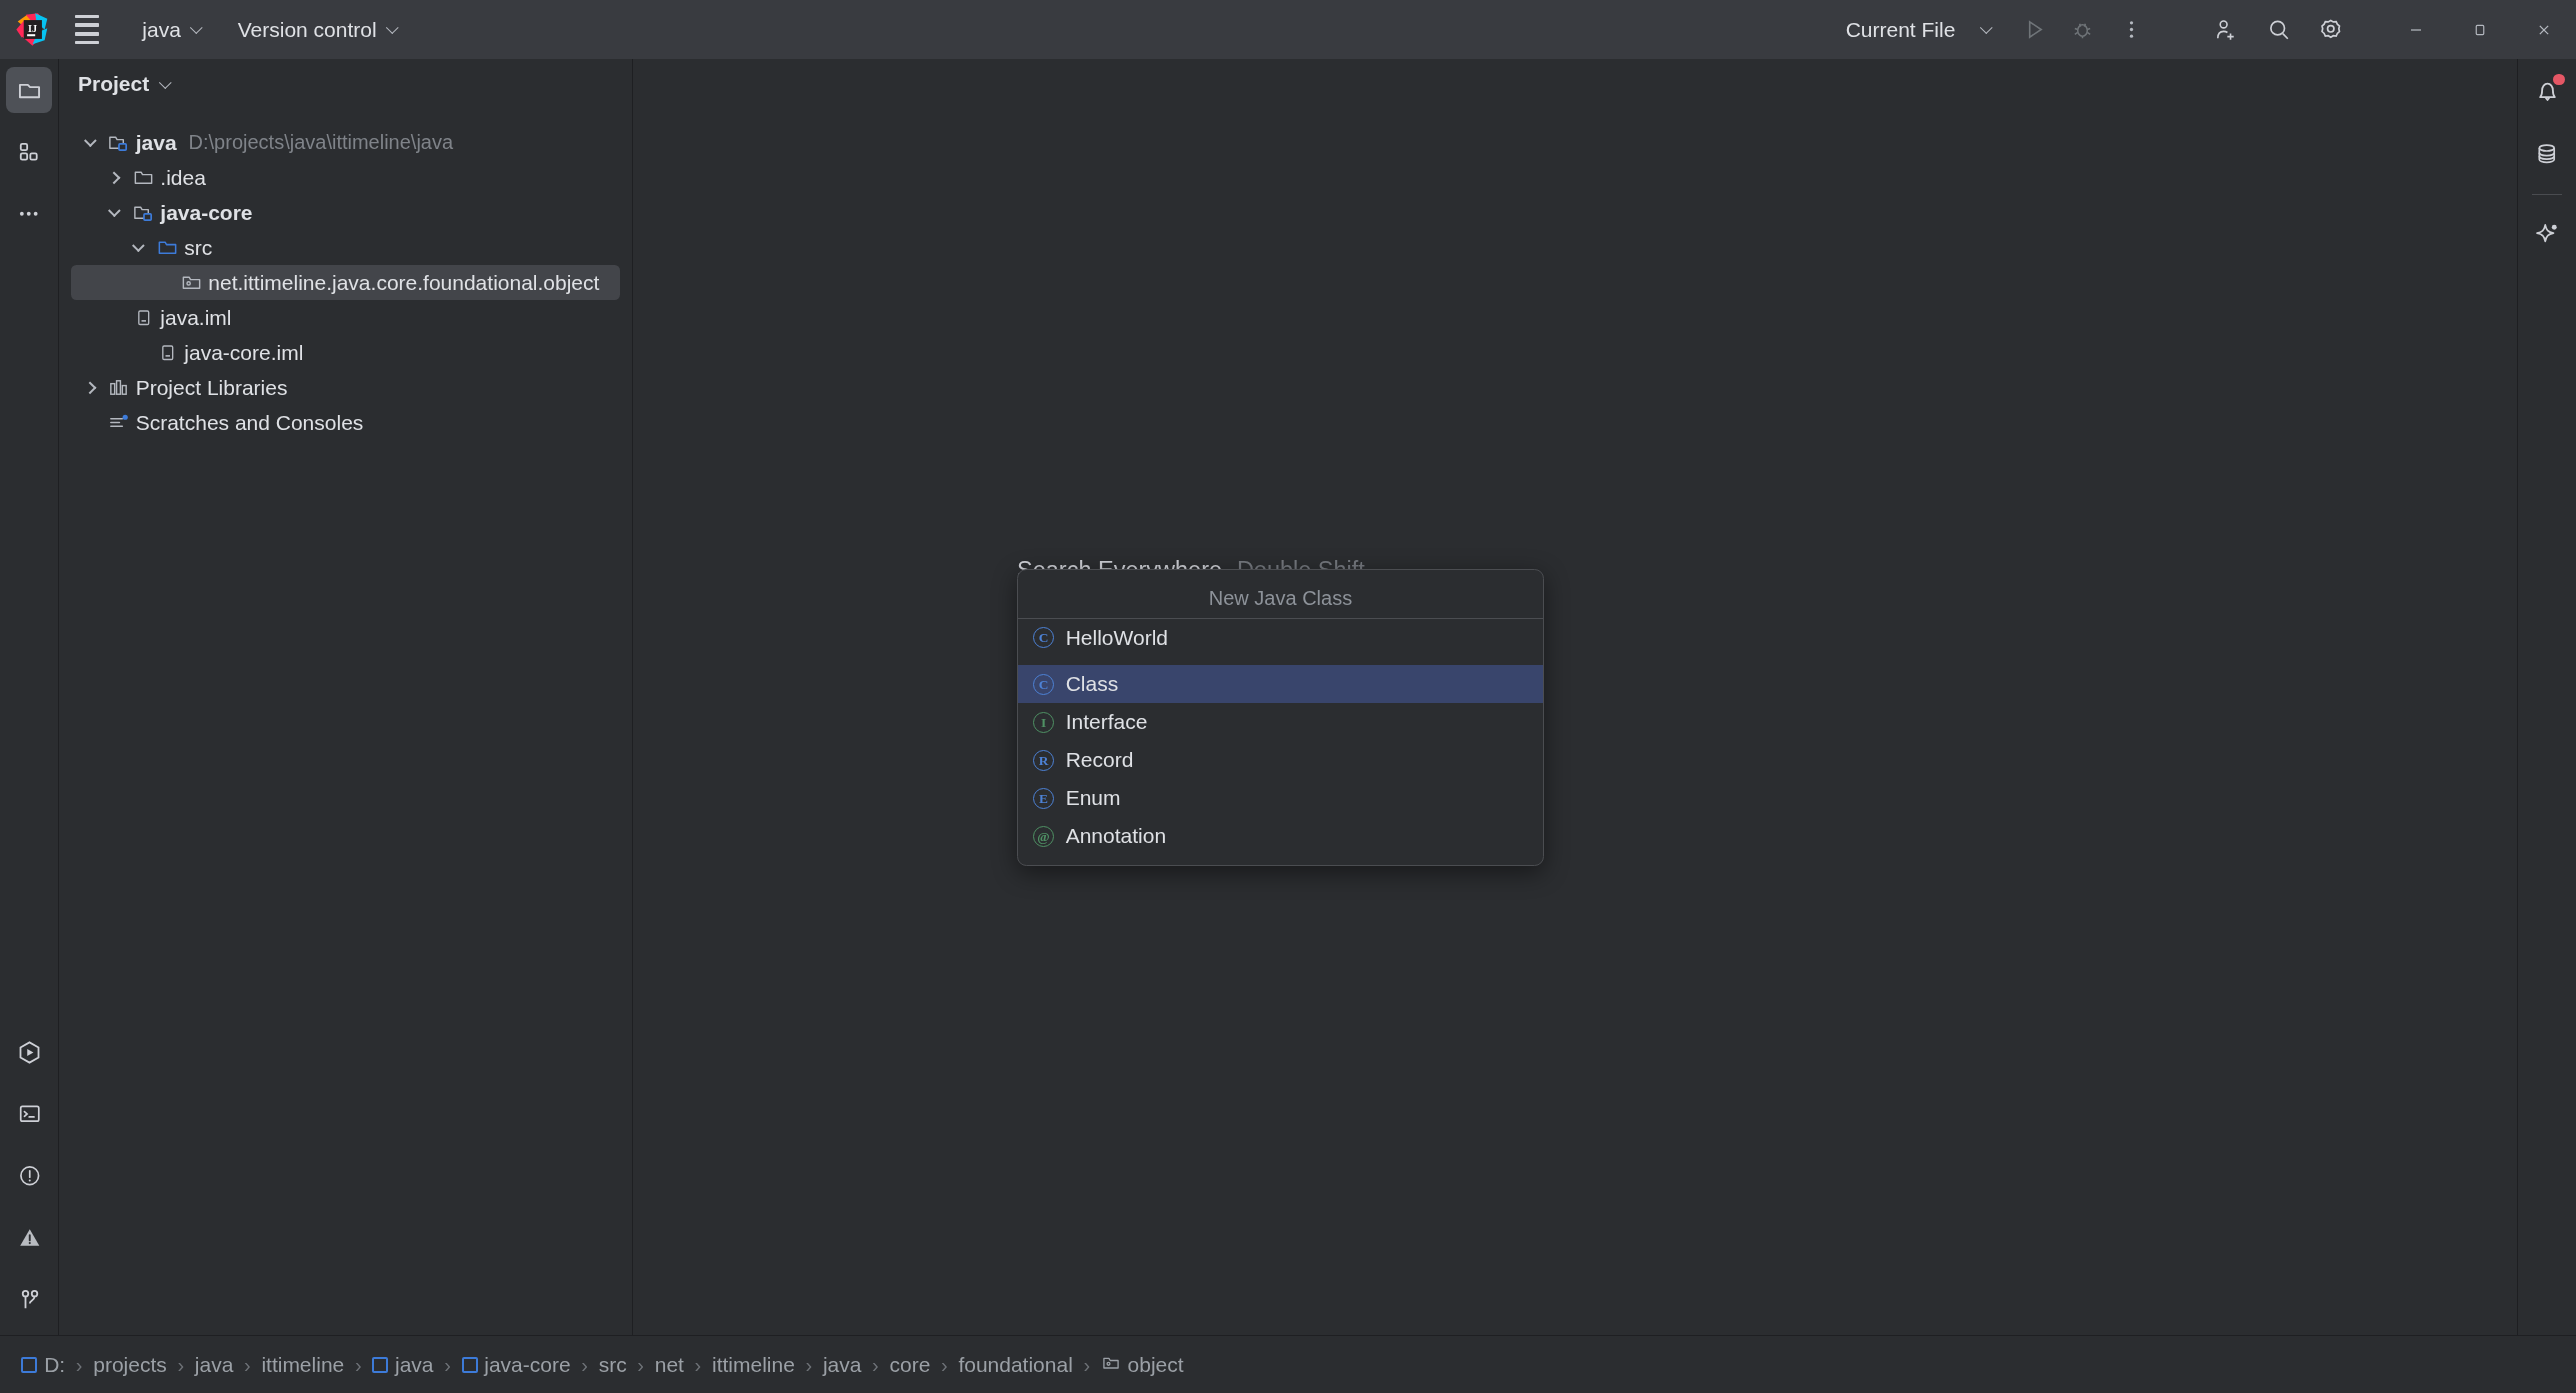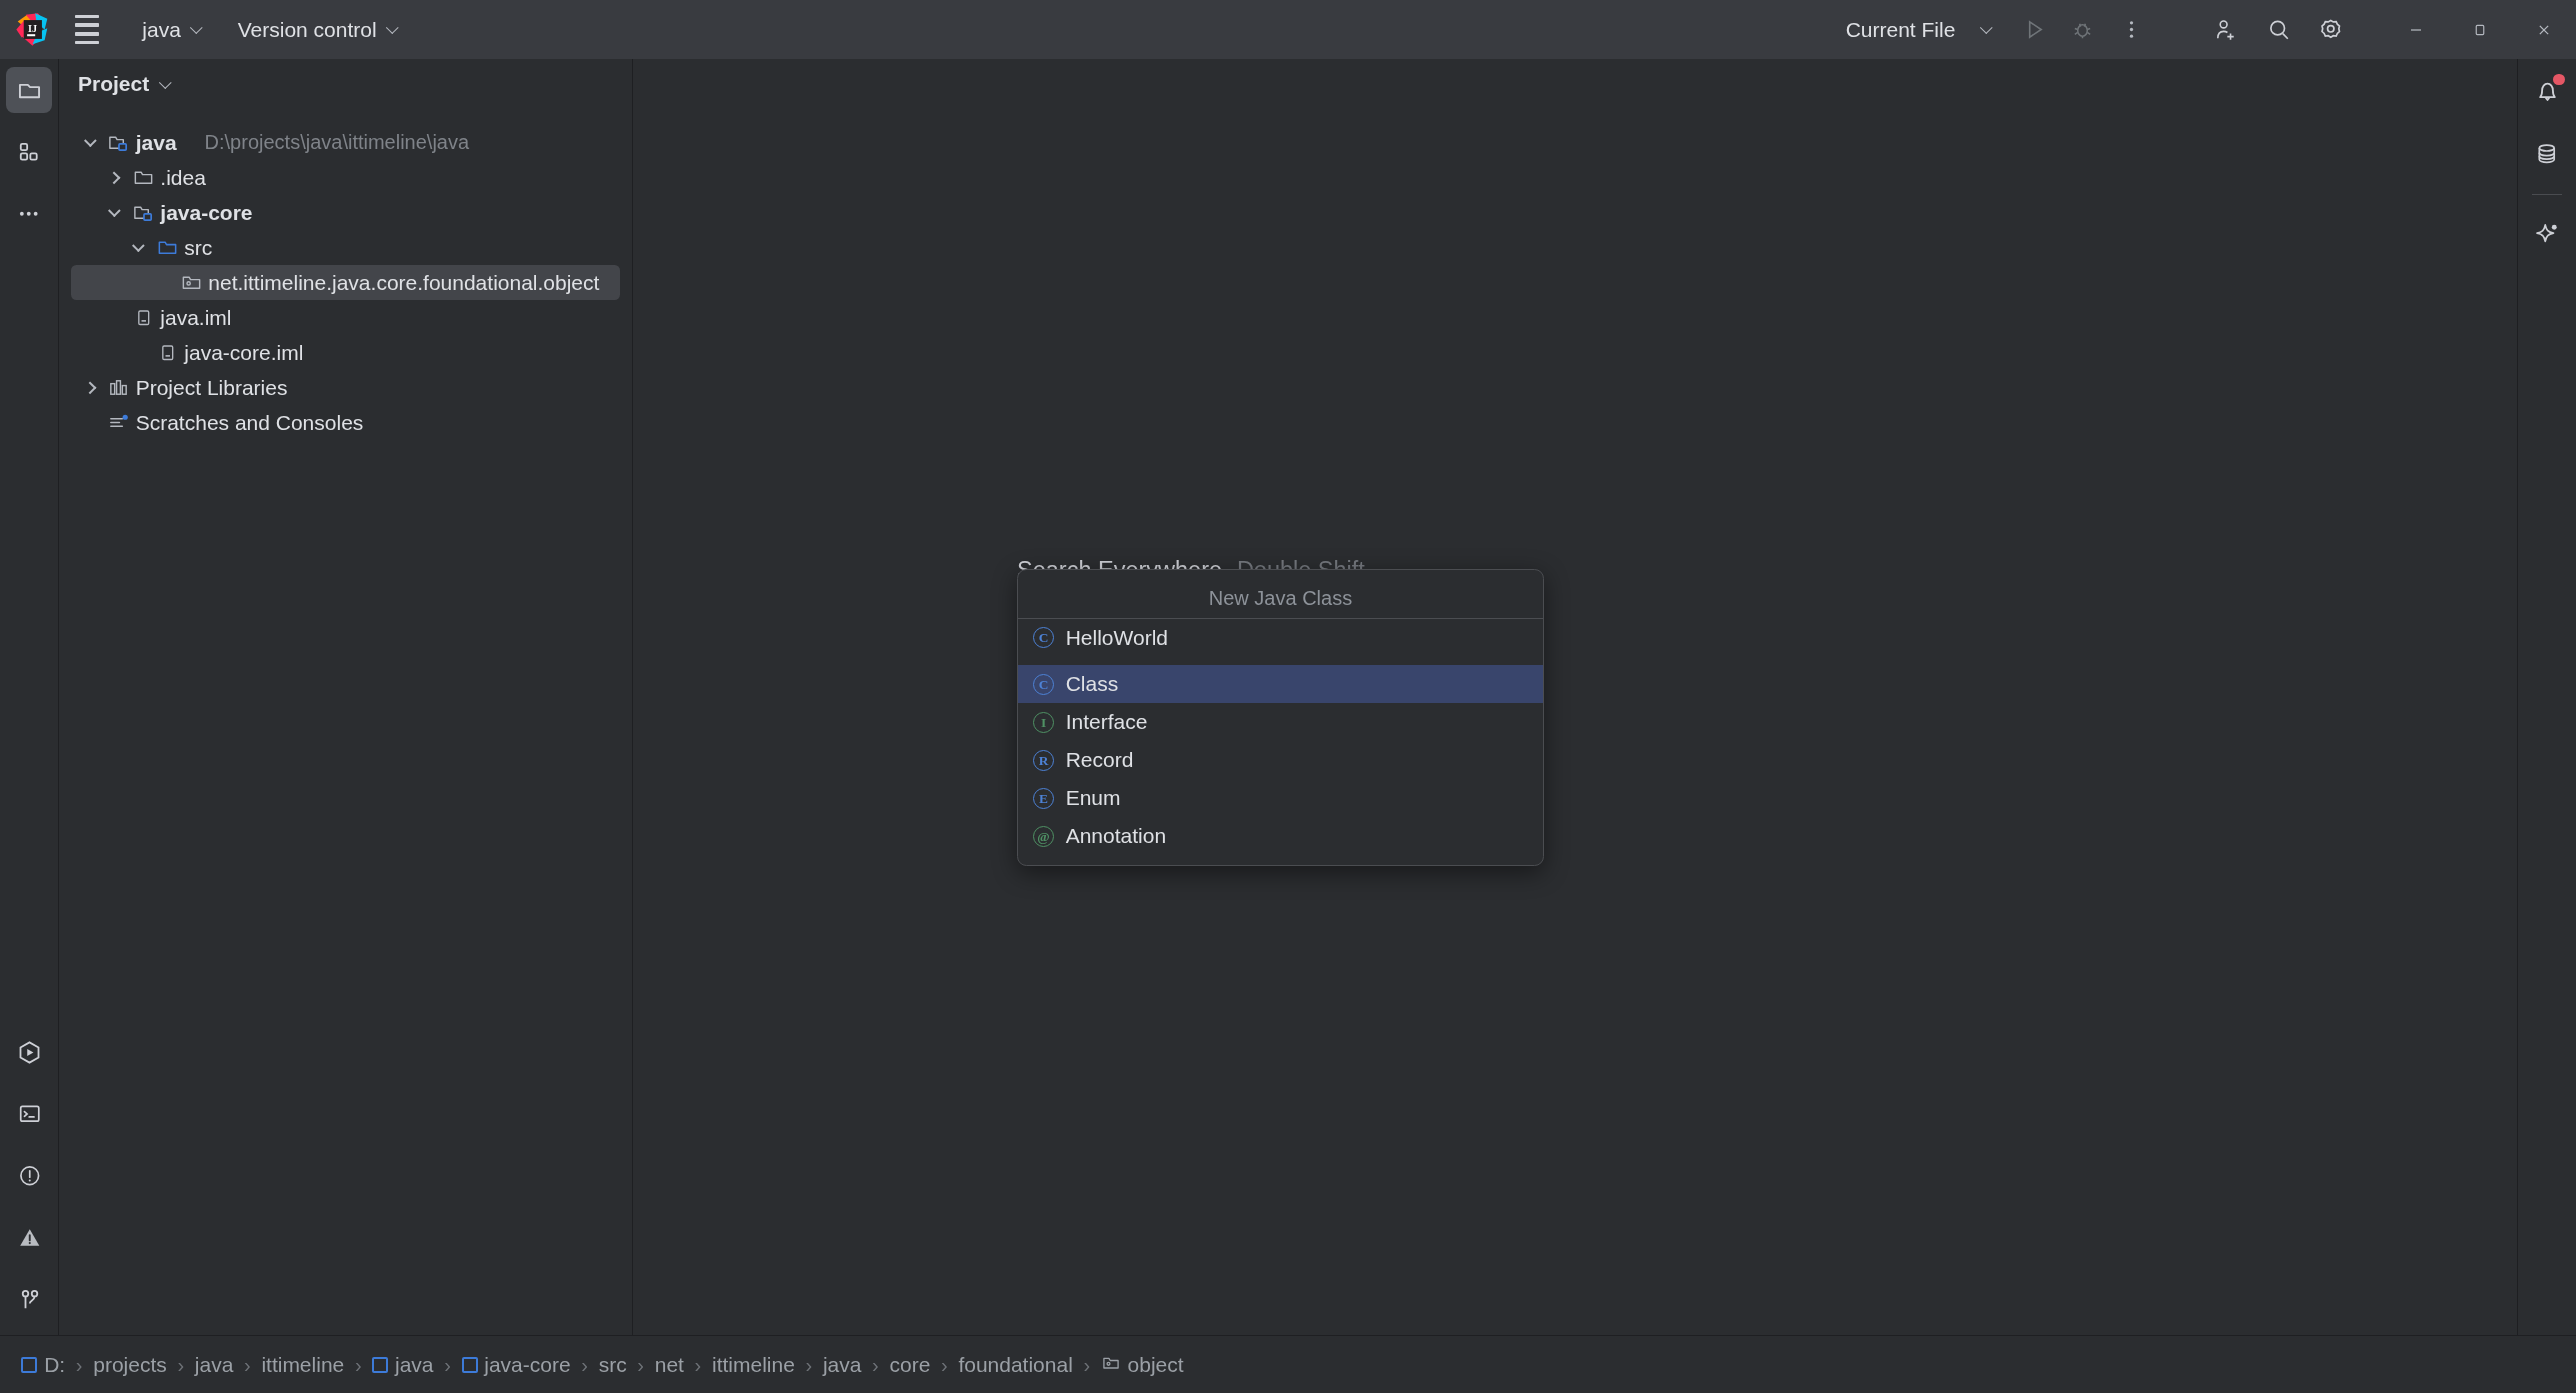--- a/index.html
+++ b/index.html
@@ -100,21 +100,21 @@
   .trow.selected { background: #43454a; border-radius: 5.4px; margin: 0 12px 0 12px; }
   .twist { width: 27px; display: flex; align-items: center; justify-content: center; flex: 0 0 auto; }
   .twist .a {
     width: 8.7px; height: 8.7px; border-right: 2px solid #b4b8bf; border-bottom: 2px solid #b4b8bf;
   }
   .twist .a.open { transform: rotate(45deg) translate(-1.3px,-1.3px); }
   .twist .a.closed { transform: rotate(-45deg) translate(-0.7px,0); }
   .tic { width: 31px; display: flex; align-items: center; justify-content: center; flex: 0 0 auto; }
   .tlabel { margin-left: 1.3px; }
   .tlabel.bold { font-weight: bold; }
-  .tpath { color: #7f8389; margin-left: 28px; font-size: 20px; }
+  .tpath { color: #7f8389; margin-left: 12px; font-size: 20px; }
 
   
   #editor {
     position: absolute; left: 633px; top: 59px;
     width: 1884px; height: 1276px;
     background: #2b2d30; overflow: hidden;
   }
   .hint-row {
     position: absolute; display: flex; align-items: baseline; gap: 14.8px;
     font-size: 23.5px; white-space: nowrap;

